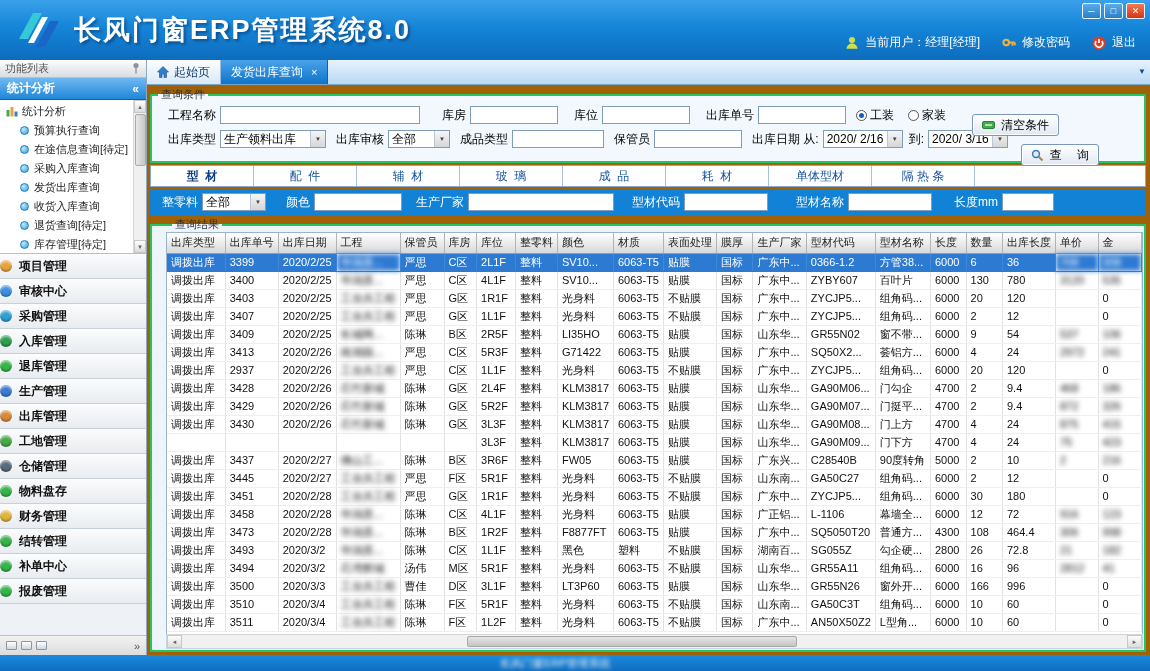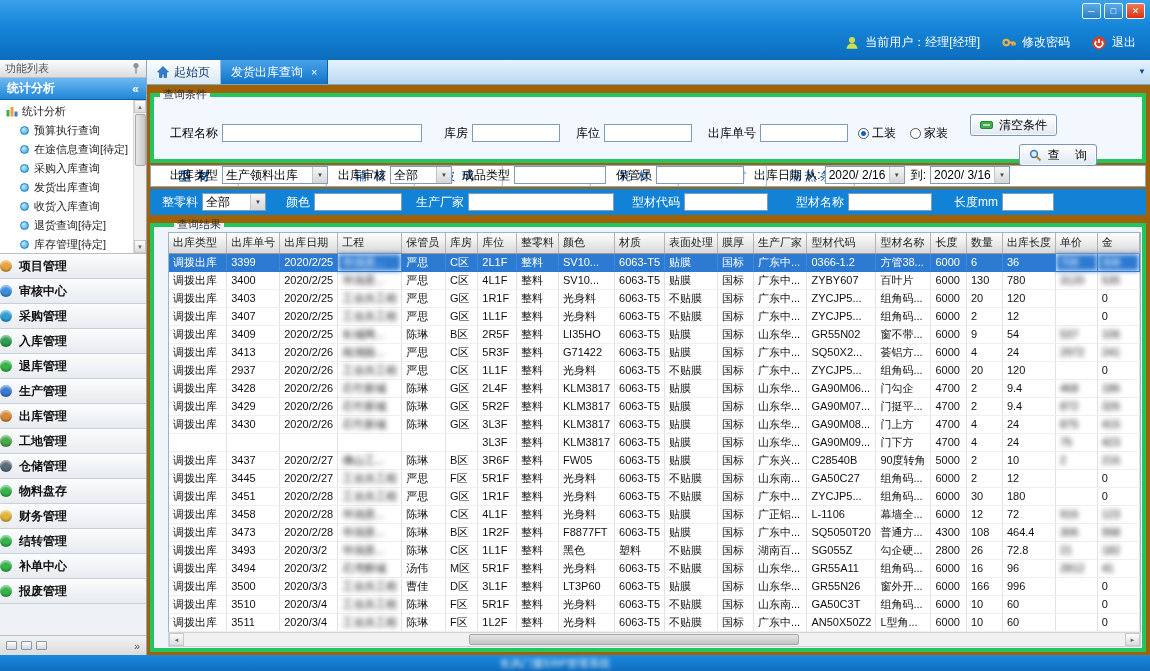--- a/index.html
+++ b/index.html
@@ -45,37 +45,37 @@
 
   
   .main { flex:1; display:flex; flex-direction:column; background:#a16207; min-width:0;justify-content:center; }
   .tabbar { height:25px; background:linear-gradient(#e7f3fd,#b9d8f2); border-bottom:1px solid #7aa7cc; display:flex; align-items:flex-end; position:relative; }
   .tab { height:24px; display:flex; align-items:center; gap:5px; padding:0 10px; font-size:12px; border-right:1px solid #9bbdda; cursor:pointer; color:#123c6a; background:linear-gradient(#fdfefe,#d8e9f7); }
   .tab.active { background:linear-gradient(#4aa3ea,#1173c8); color:#fff; border-right:1px solid #0d62a8; }
   .tab-close { font-size:11px; margin-left:3px; cursor:pointer; }
   .tab-dd { position:absolute; right:4px; top:7px; font-size:8px; color:#0d4f8c; cursor:pointer; }
   .home-ico { width:12px; height:12px; }
 
-  fieldset { border:4px solid #22c55e; background:#f2f8fd; min-width:0; }
+  fieldset { border:2px solid #22c55e; background:#f2f8fd; min-width:0; }
   .query-box { height:76px; margin:2px 4px 0 3px; position:relative; }
   .query-box legend, .results-box legend { font-size:11px; color:#333; margin-left:6px; padding:0 3px; }
-  .q-row { display:flex; align-items:center; height:22px; padding-left:16px; margin-top:20px; white-space:nowrap; }
+  .q-row { display:flex; align-items:center; height:22px; padding-left:16px; margin-top:2px; white-space:nowrap; }
   .q-row label { font-size:12px; color:#000; margin-right:4px; }
   .tbox { height:18px; border:1px solid #7f9db9; background:#fff; font-size:12px; padding:0 3px; font-family:inherit; }
   .select { height:18px; border:1px solid #7f9db9; background:#fff; display:inline-flex; align-items:center; justify-content:space-between; font-size:12px; padding-left:3px; cursor:pointer; }
   .dda { width:15px; height:16px; background:linear-gradient(#f6f6f6,#d6d6d6); border-left:1px solid #b8c8da; color:#444; font-size:6px; display:flex; align-items:center; justify-content:center; }
   .radio { width:11px; height:11px; border:1px solid #555; border-radius:50%; background:#fff; display:inline-block; position:relative; margin:0 3px 0 10px; cursor:pointer; }
   .radio.checked::after { content:""; position:absolute; left:2px; top:2px; width:5px; height:5px; border-radius:50%; background:#1360c0; }
   .btn { position:absolute; height:22px; display:flex; align-items:center; gap:6px; padding:0 9px; border:1px solid #7a96b8; border-radius:3px; background:linear-gradient(#ffffff,#dfe8f2); font-size:12px; font-family:inherit; cursor:pointer; box-shadow:inset 0 0 0 1px #fff; }
   .btn-clear { right:85px; top:12px; }
   .btn-search { right:45px; top:42px; letter-spacing:6px; padding-right:3px; }
   .mini-ico { width:13px; height:12px; display:inline-block; }
 
   .mat-tabs { height:22px; margin:2px 4px 0 3px; background:#fff; border:1px solid #89a8cc; display:flex; }
-  .mat-tab { width:88px; text-align:center; line-height:20px; font-size:12px; color:#14519e; border-right:1px solid #a9c2dc; cursor:pointer; white-space:pre; }
+  .mat-tab { width:103px; text-align:center; line-height:20px; font-size:12px; color:#14519e; border-right:1px solid #a9c2dc; cursor:pointer; white-space:pre; }
   .mat-tab.active { font-weight:bold; color:#0c3f82; }
 
   .blue-filter { height:26px; margin:2px 4px 0 3px; background:#1182d6; display:flex; align-items:center; padding-left:12px; white-space:nowrap; }
   .blue-filter label { color:#fff; font-size:12px; margin:0 4px 0 0; }
   .bf-gap { display:inline-block; }
 
   .results-box { flex:1; margin:2px 4px 3px 3px; display:flex; flex-direction:column; padding:0 1px 1px 14px; background:#eef4fa; }
   .table-area { flex:1; overflow:hidden; background:#fff; border:1px solid #9ab4cc; border-bottom:none; }
   table { border-collapse:collapse; table-layout:fixed; }
   th { height:20px; background:linear-gradient(#ffffff,#d8d8d8); border-right:1px solid #b4b4b4; border-bottom:1px solid #9a9a9a; font-size:11px; font-weight:normal; color:#222; text-align:left; padding:0 4px; white-space:nowrap; overflow:hidden; cursor:pointer; }
@@ -91,20 +91,30 @@
 
   .statusbar { height:16px; background:linear-gradient(#1b8ade,#0f6dbf); position:relative; }
   .status-text { position:absolute; left:500px; top:1px; color:rgba(255,255,255,.9); font-size:11px; filter:blur(2.2px); }
 </style>
 </head>
 <body>
 
 <div class="window">
 
   <header class="titlebar">
+    <div class="brand">
+      <span class="logo">
+        <svg width="50" height="44" viewBox="0 0 50 44">
+          <polygon points="5,31 19,5 28,5 14,31" fill="#35c8d8"></polygon>
+          <polygon points="14,35 28,9 34,9 20,35" fill="#ffffff"></polygon>
+          <polygon points="22,39 36,13 45,13 31,39" fill="#1a66c8"></polygon>
+        </svg>
+      </span>
+      <span class="app-title">长风门窗ERP管理系统8.0</span>
+    </div>
     <div class="win-controls">
       <span class="wc">─</span>
       <span class="wc">□</span>
       <span class="wc close">✕</span>
     </div>
     <div class="user-area">
       <span class="uicon">
         <svg width="14" height="14" viewBox="0 0 12 12">
             <circle cx="6" cy="3.4" r="2.6" fill="#cbe048"></circle>
             <path d="M1.3 11 a4.7 4.7 0 0 1 9.4 0 Z" fill="#cbe048"></path>

